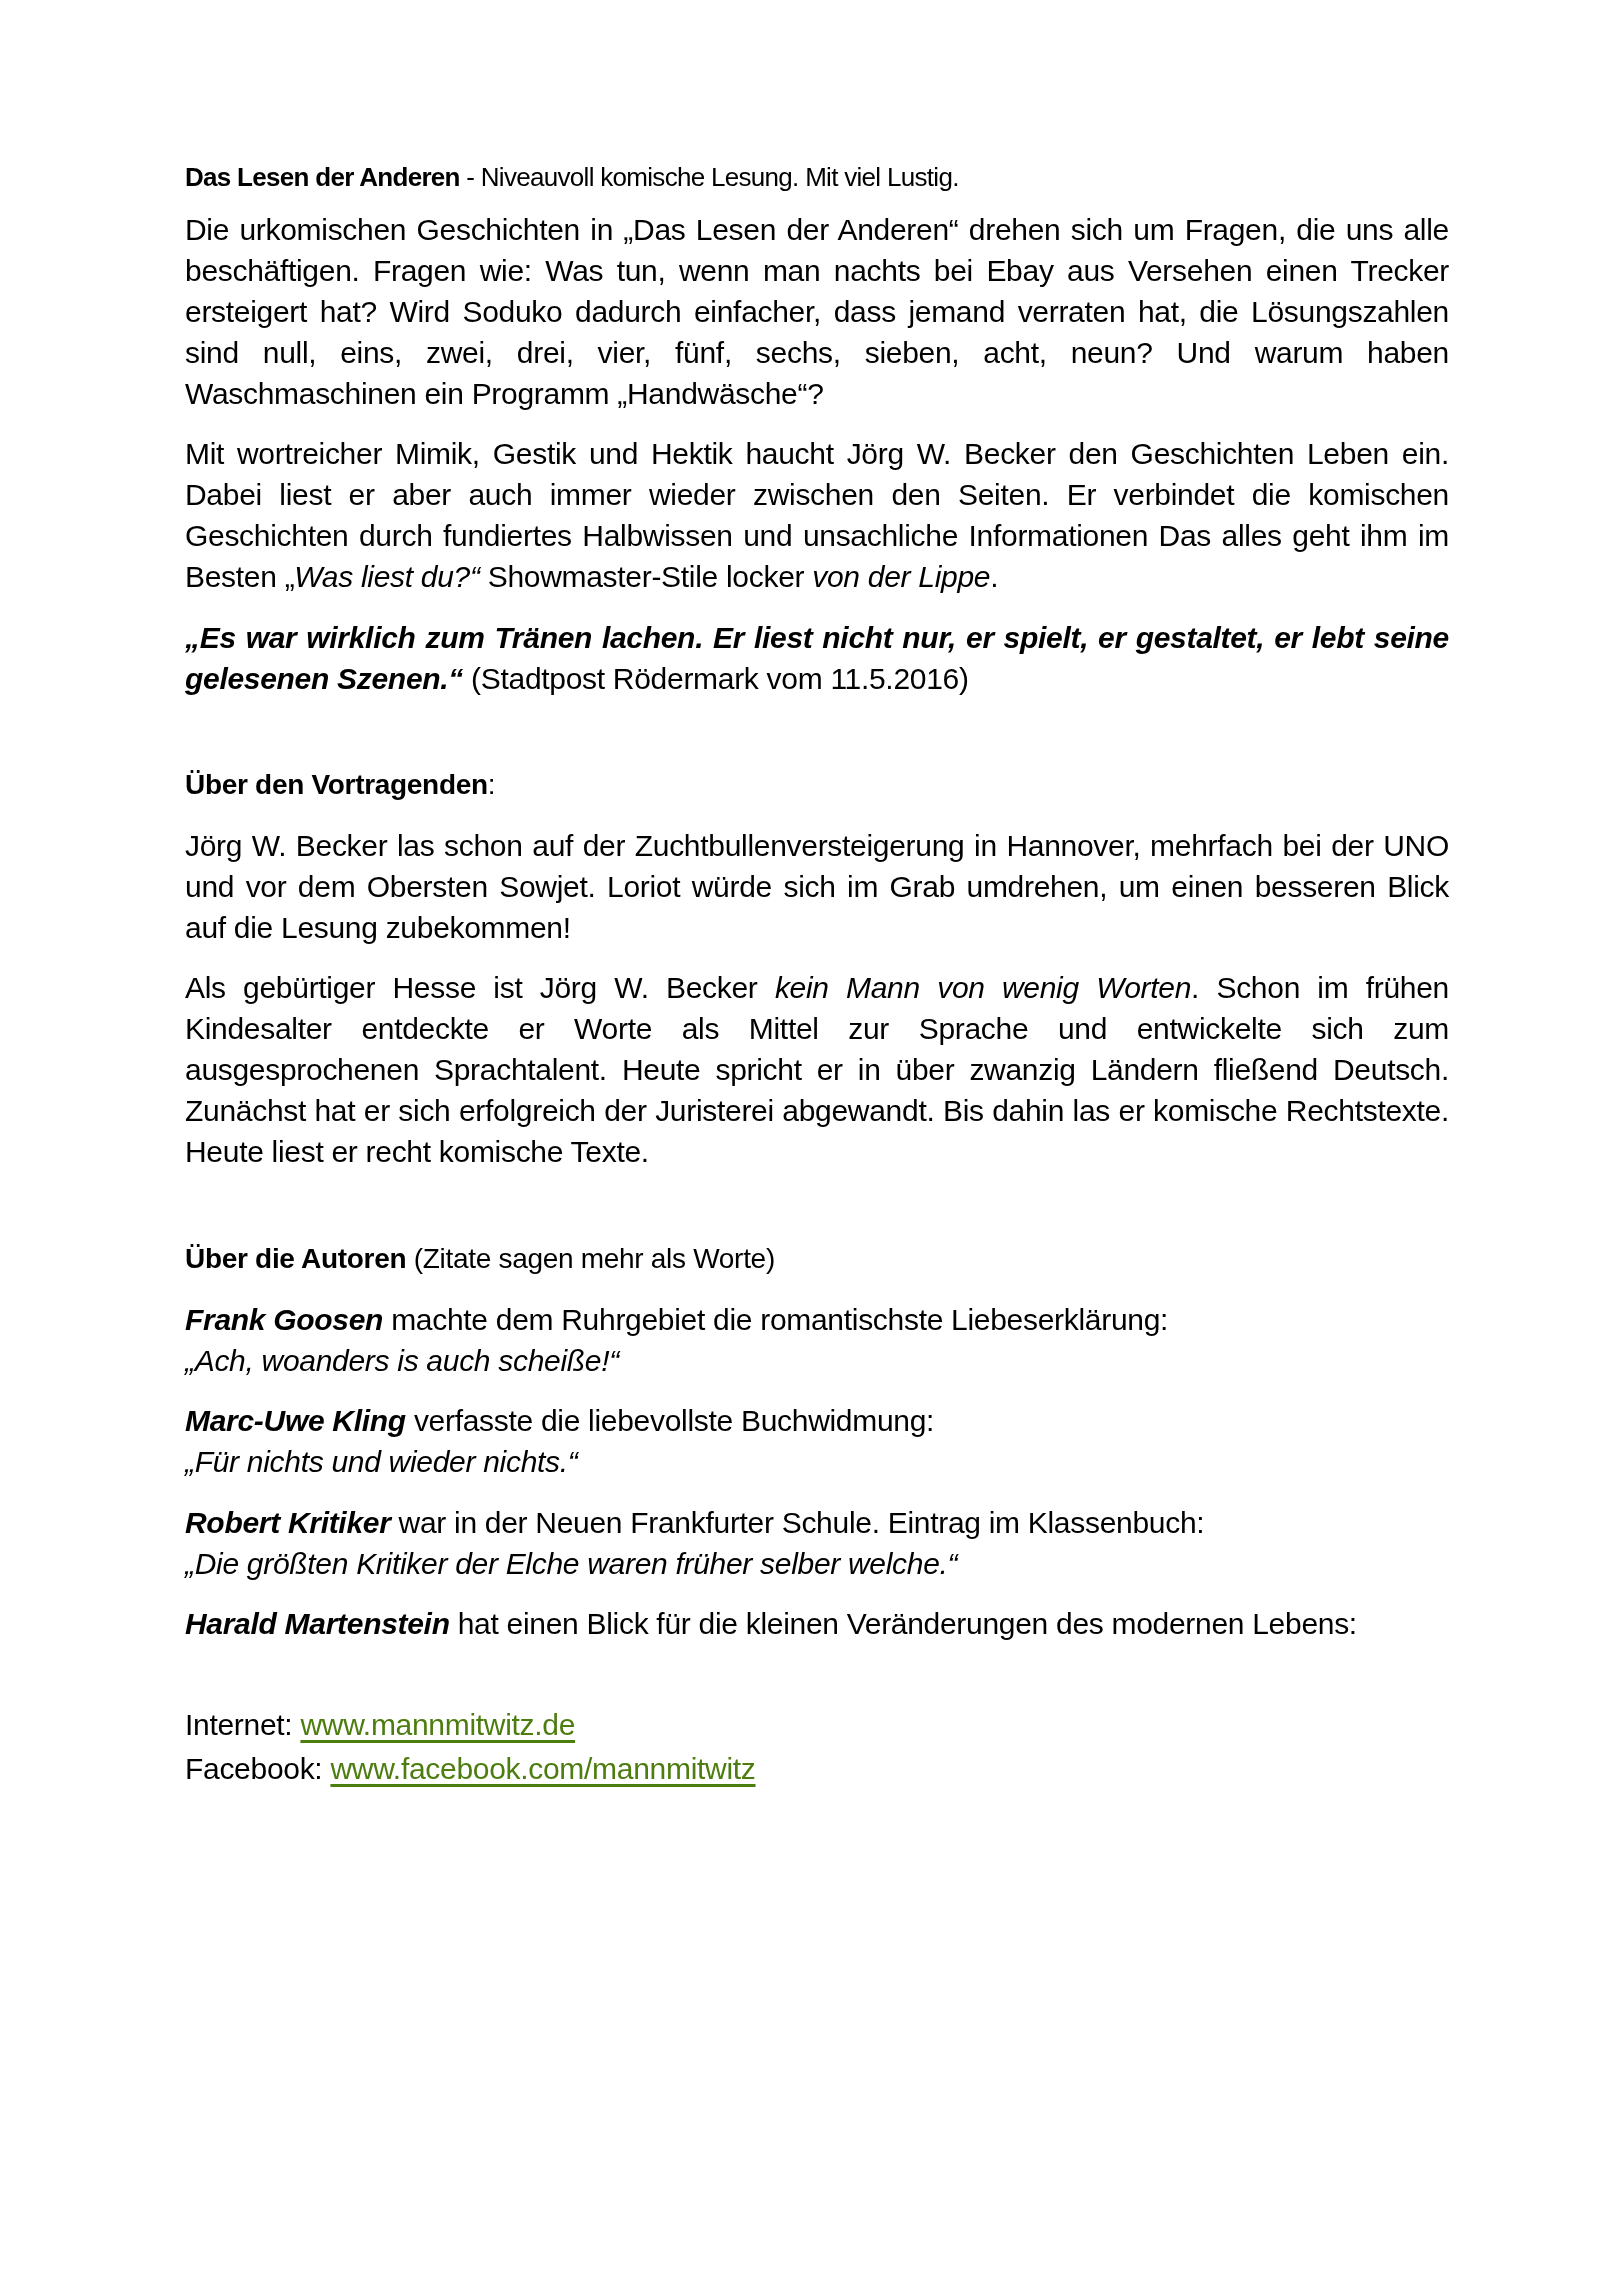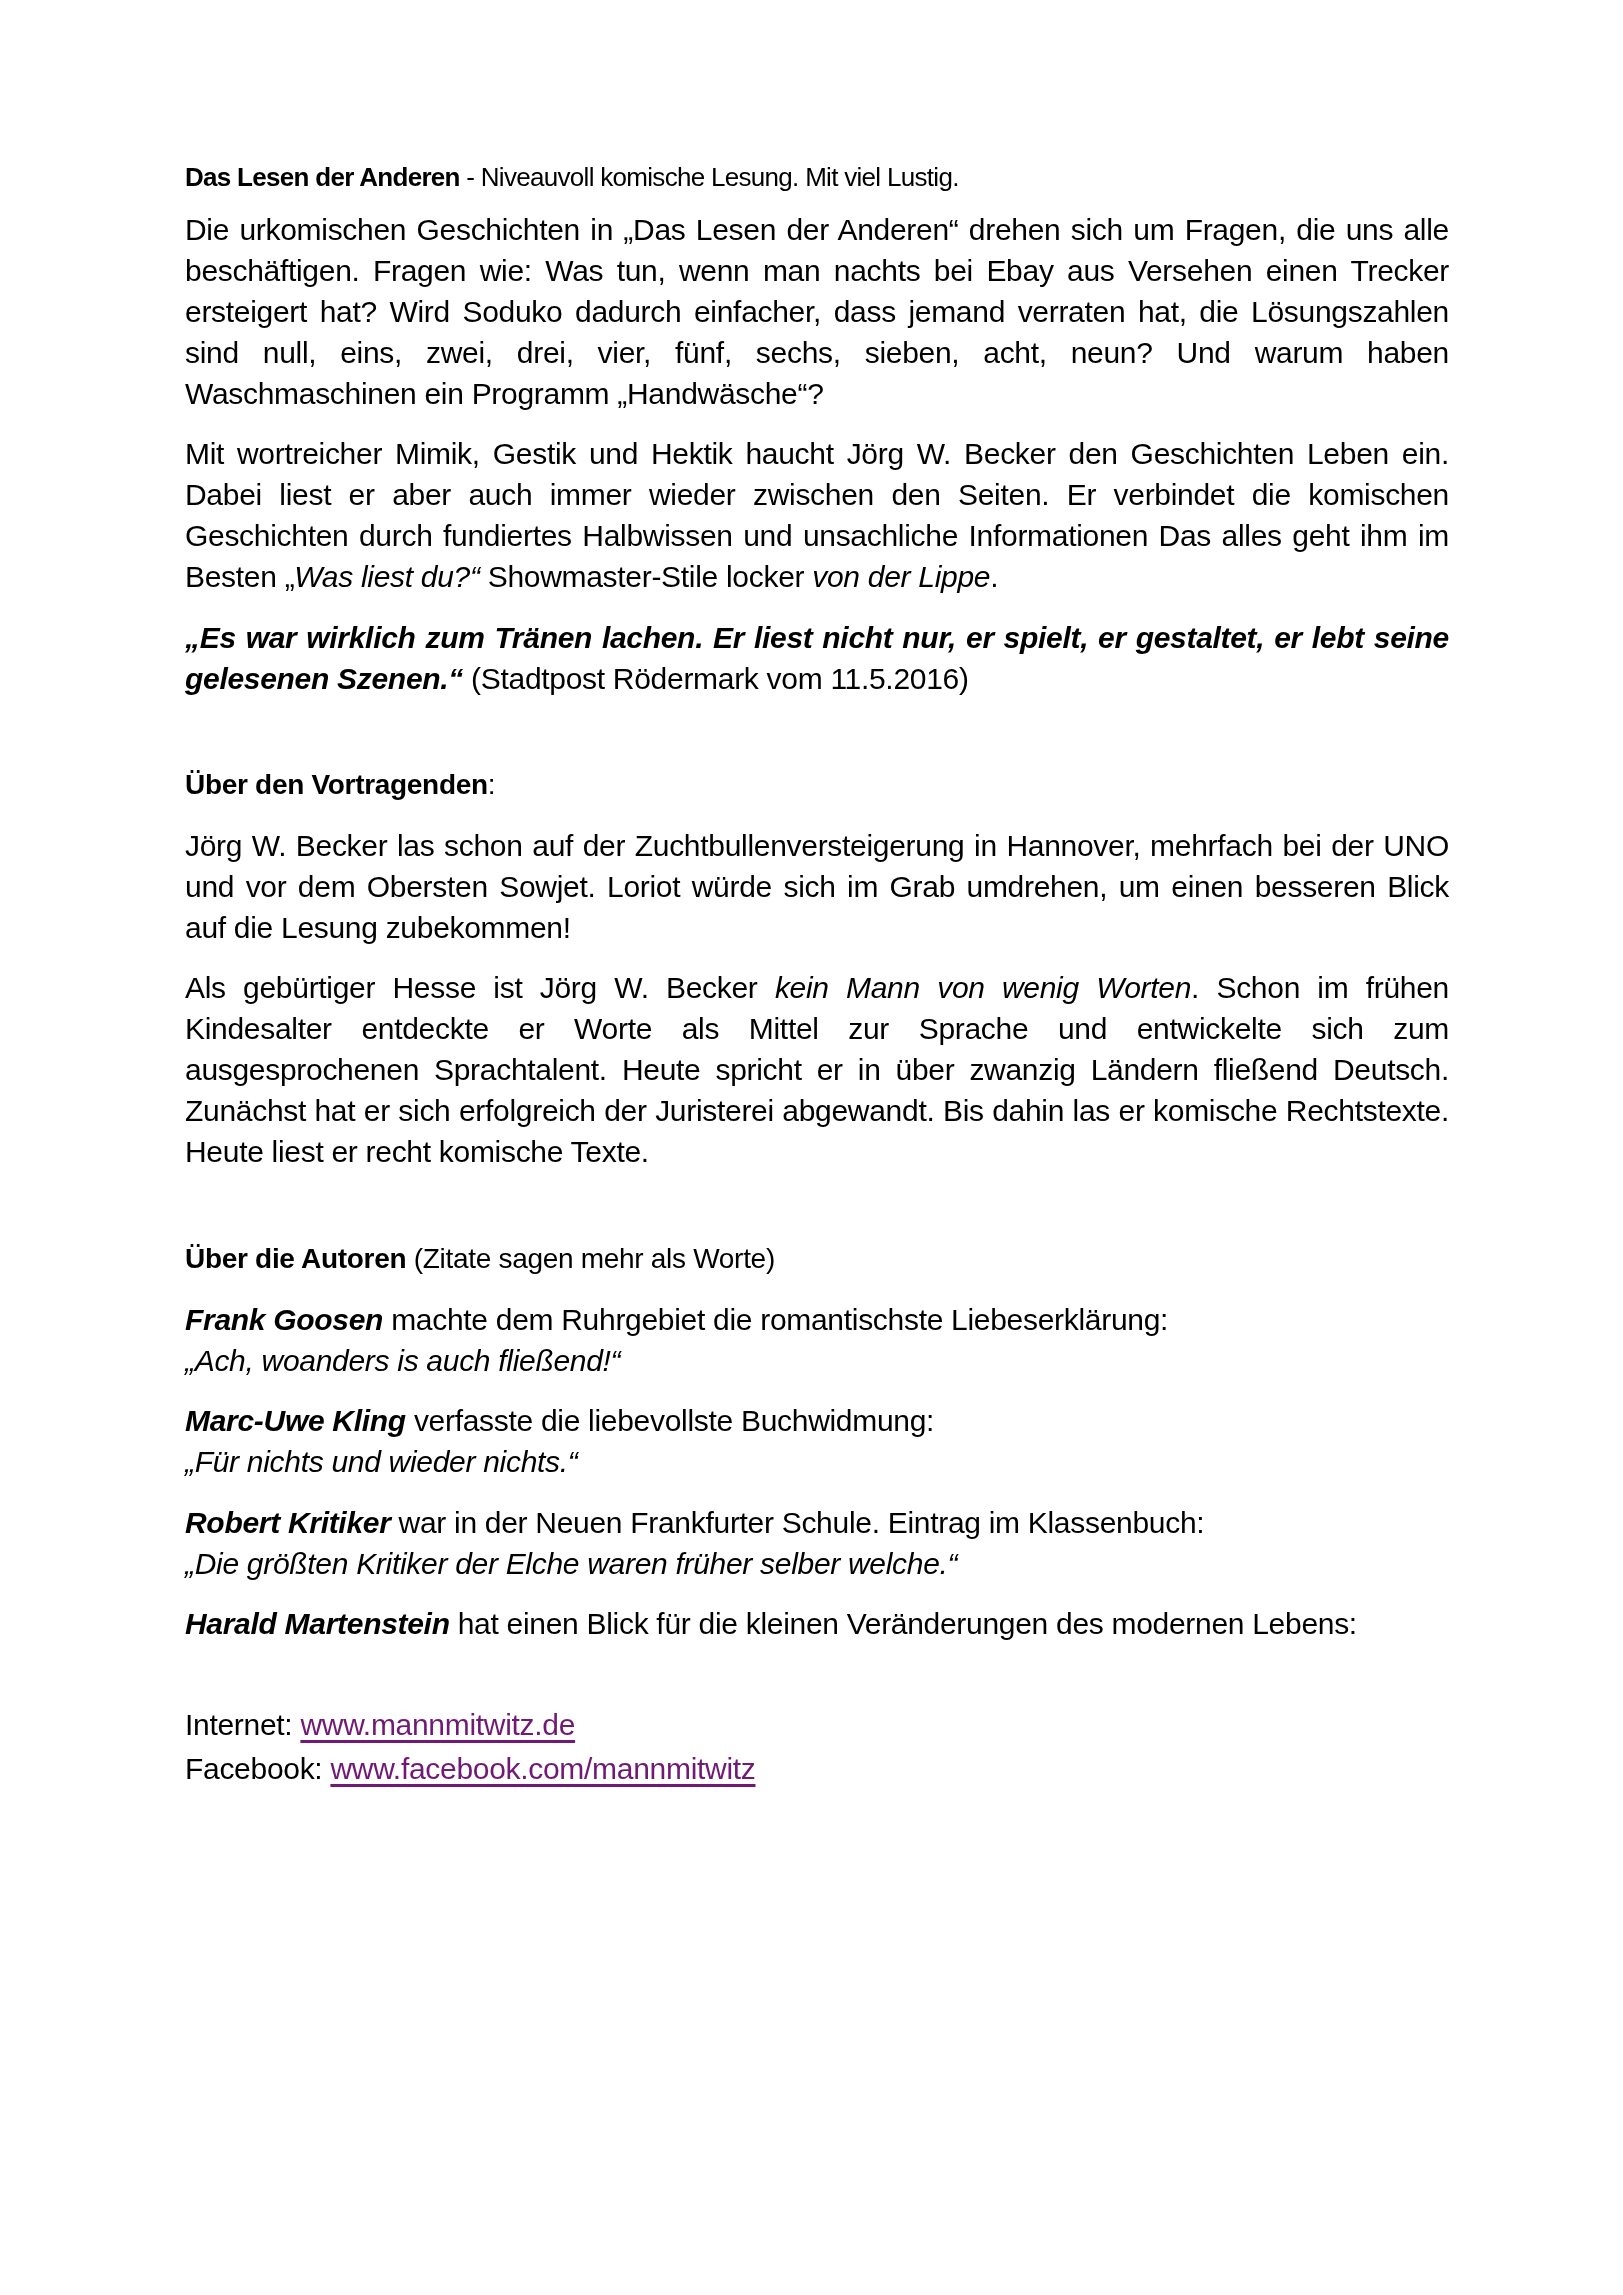--- a/index.html
+++ b/index.html
@@ -53,21 +53,21 @@
   .author-entry em { font-style: italic; }
   .spacer-lg { height: 46px; }
   .spacer-md { height: 39px; }
   .link-line {
     font-size: 30px;
     line-height: 44px;
     letter-spacing: -0.3px;
     margin: 0;
   }
   a.doc-link {
-    color: #701a75;
+    color: #4d7c0f;
     text-decoration: underline;
     text-decoration-thickness: 2.6px;
     text-underline-offset: 4.6px;
   }
 </style>
 </head>
 <body>
 
 <div class="page">
   <div class="content">
@@ -88,21 +88,21 @@
 
     <p class="body-p"><span>Jörg W. Becker las schon auf der Zuchtbullenversteigerung in Hannover, mehrfach bei der UNO und vor dem Obersten Sowjet. Loriot würde sich im Grab umdrehen, um einen besseren Blick auf die Lesung zubekommen!</span></p>
 
     <p class="body-p"><span>Als gebürtiger Hesse ist Jörg W. Becker </span><em>kein Mann von wenig Worten</em><span>. Schon im frühen Kindesalter entdeckte er Worte als Mittel zur Sprache und entwickelte sich zum ausgesprochenen Sprachtalent. Heute spricht er in über zwanzig Ländern fließend Deutsch. Zunächst hat er sich erfolgreich der Juristerei abgewandt. Bis dahin las er komische Rechtstexte. Heute liest er recht komische Texte.</span></p>
 
     <div class="spacer-lg"></div>
 
     <h2><strong>Über die Autoren</strong><span> (Zitate sagen mehr als Worte)</span></h2>
 
 
-    <p class="author-entry"><span class="name">Frank Goosen</span><span> machte dem Ruhrgebiet die romantischste Liebeserklärung:</span><br><em>„Ach, woanders is auch fließend!“</em></p>
+    <p class="author-entry"><span class="name">Frank Goosen</span><span> machte dem Ruhrgebiet die romantischste Liebeserklärung:</span><br><em>„Ach, woanders is auch scheiße!“</em></p>
 
     <p class="author-entry"><span class="name">Marc-Uwe Kling</span><span> verfasste die liebevollste Buchwidmung:</span><br><em>„Für nichts und wieder nichts.“</em></p>
 
     <p class="author-entry"><span class="name">Robert Kritiker</span><span> war in der Neuen Frankfurter Schule. Eintrag im Klassenbuch:</span><br><em>„Die größten Kritiker der Elche waren früher selber welche.“</em></p>
 
     <p class="author-entry"><span class="name">Harald Martenstein</span><span> hat einen Blick für die kleinen Veränderungen des modernen Lebens:</span><br></p>
 
     <div class="spacer-md"></div>
 
     <p class="link-line"><span>Internet: </span><a href="#" class="doc-link">www.mannmitwitz.de</a></p>

